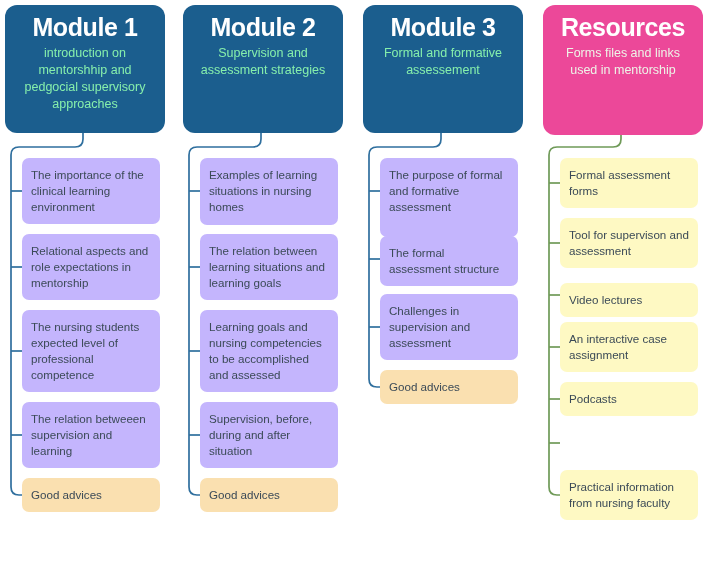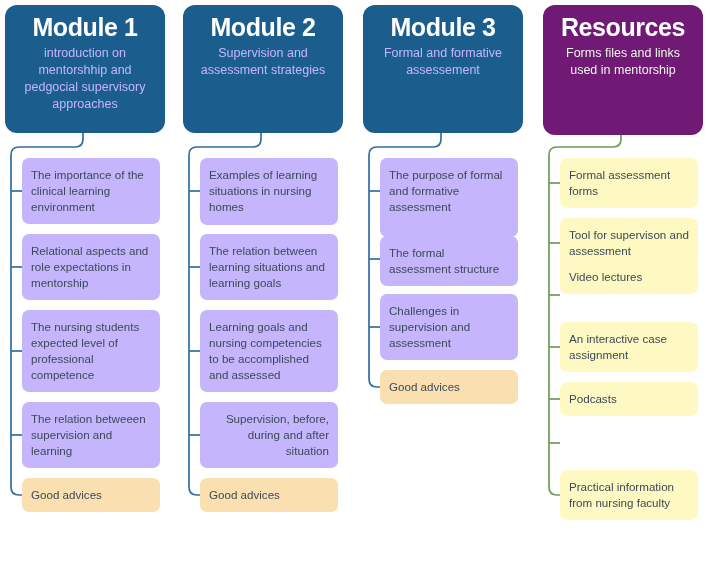--- a/index.html
+++ b/index.html
@@ -34,35 +34,35 @@
     left: 5px;
     top: 5px;
     width: 160px;
     box-sizing: border-box;
     border-radius: 12px;
     padding: 9px 10px 12px 10px;
     text-align: center;
     color: #ffffff;
   }
   .header-card.blue  { background: #1b5e8e; }
-  .header-card.green { background: #701a75; }
+  .header-card.green { background: #ec4899; }
 
   .header-title {
     font-size: 25px;
     font-weight: bold;
     letter-spacing: -0.4px;
     line-height: 1.04;
     margin: 0 0 5px 0;
     white-space: nowrap;
   }
   .header-sub {
     font-size: 12.5px;
     line-height: 1.35;
     margin: 0;
-    color: #c4b5fd;
+    color: #86efac;
   }
   .header-card.green .header-sub { color: #eef4e8; }
 
   
   .spine {
     position: absolute;
     left: 0;
     top: 0;
     width: 165px;
     height: 583px;
@@ -127,21 +127,21 @@
       </div>
       <div class="item blue" style="top: 158px; height: 67px;">
         <span class="item-label">Examples of learning situations in nursing homes</span>
       </div>
       <div class="item blue" style="top: 234px; height: 66px;">
         <span class="item-label">The relation between learning situations and learning goals</span>
       </div>
       <div class="item blue" style="top: 310px; height: 82px;">
         <span class="item-label">Learning goals and nursing competencies to be accomplished and assessed</span>
       </div>
-      <div class="item blue" style="top: 402px; height: 66px; text-align: right;">
+      <div class="item blue" style="top: 402px; height: 66px;">
         <span class="item-label">Supervision, before, during and after situation</span>
       </div>
       <div class="item amber" style="top: 478px; height: 34px;">
         <span class="item-label">Good advices</span>
       </div>
       <svg class="spine" width="165" height="583">
         <path d="M 83 133 L 83 139 Q 83 147 75 147 L 19 147 Q 11 147 11 155" fill="none" stroke="#2f6f9e" stroke-width="1.7"></path>
         <path d="M 11 155 L 11 487 Q 11 495 19 495 L 22 495" fill="none" stroke="#2f6f9e" stroke-width="1.7"></path>
         <line x1="11" y1="191" x2="22" y2="191" stroke="#2f6f9e" stroke-width="1.7"></line>
         <line x1="11" y1="267" x2="22" y2="267" stroke="#2f6f9e" stroke-width="1.7"></line>
@@ -178,21 +178,21 @@
       <div class="header-card green" style="height: 130px;">
         <div class="header-title">Resources</div>
         <div class="header-sub">Forms files and links used in mentorship</div>
       </div>
       <div class="item green" style="top: 158px; height: 50px;">
         <span class="item-label">Formal assessment forms</span>
       </div>
       <div class="item green" style="top: 218px; height: 50px;">
         <span class="item-label">Tool for supervison and assessment</span>
       </div>
-      <div class="item green" style="top: 260px; height: 34px;">
+      <div class="item green" style="top: 283px; height: 34px;">
         <span class="item-label">Video lectures</span>
       </div>
       <div class="item green" style="top: 322px; height: 50px;">
         <span class="item-label">An interactive case assignment</span>
       </div>
       <div class="item green" style="top: 382px; height: 34px;">
         <span class="item-label">Podcasts</span>
       </div>
       <div class="item green" style="top: 470px; height: 50px;">
         <span class="item-label">Practical information from nursing faculty</span>

